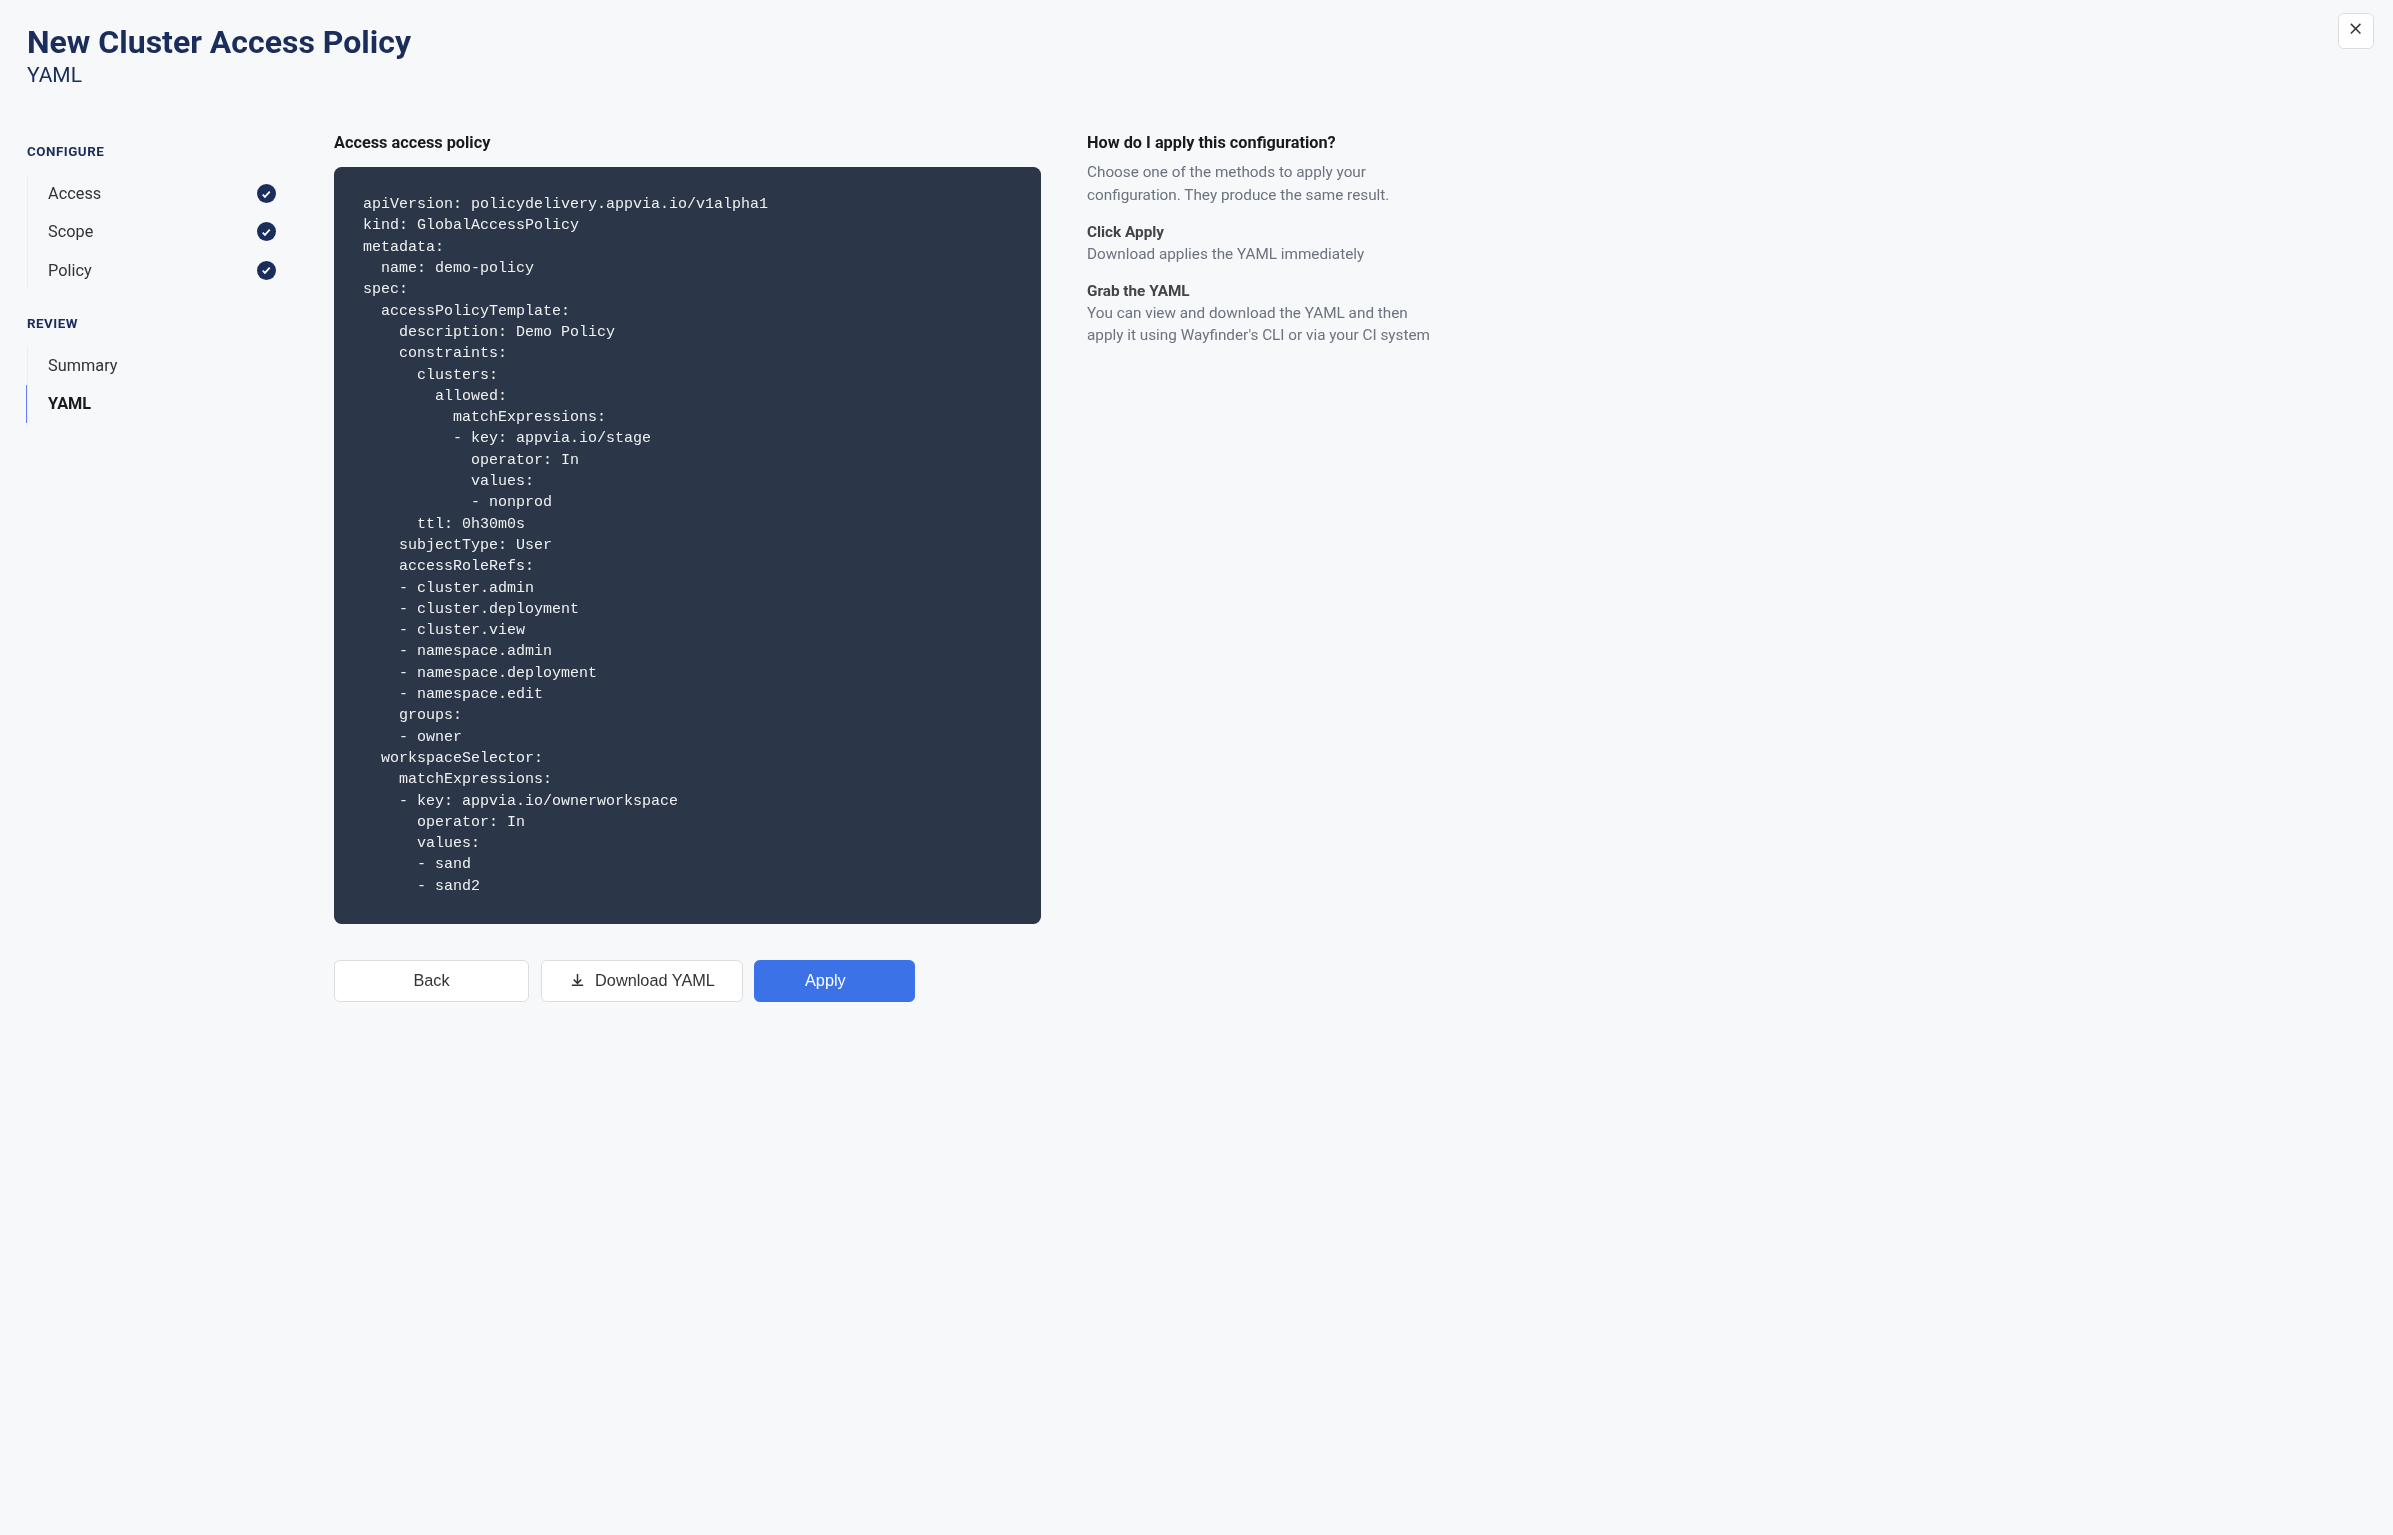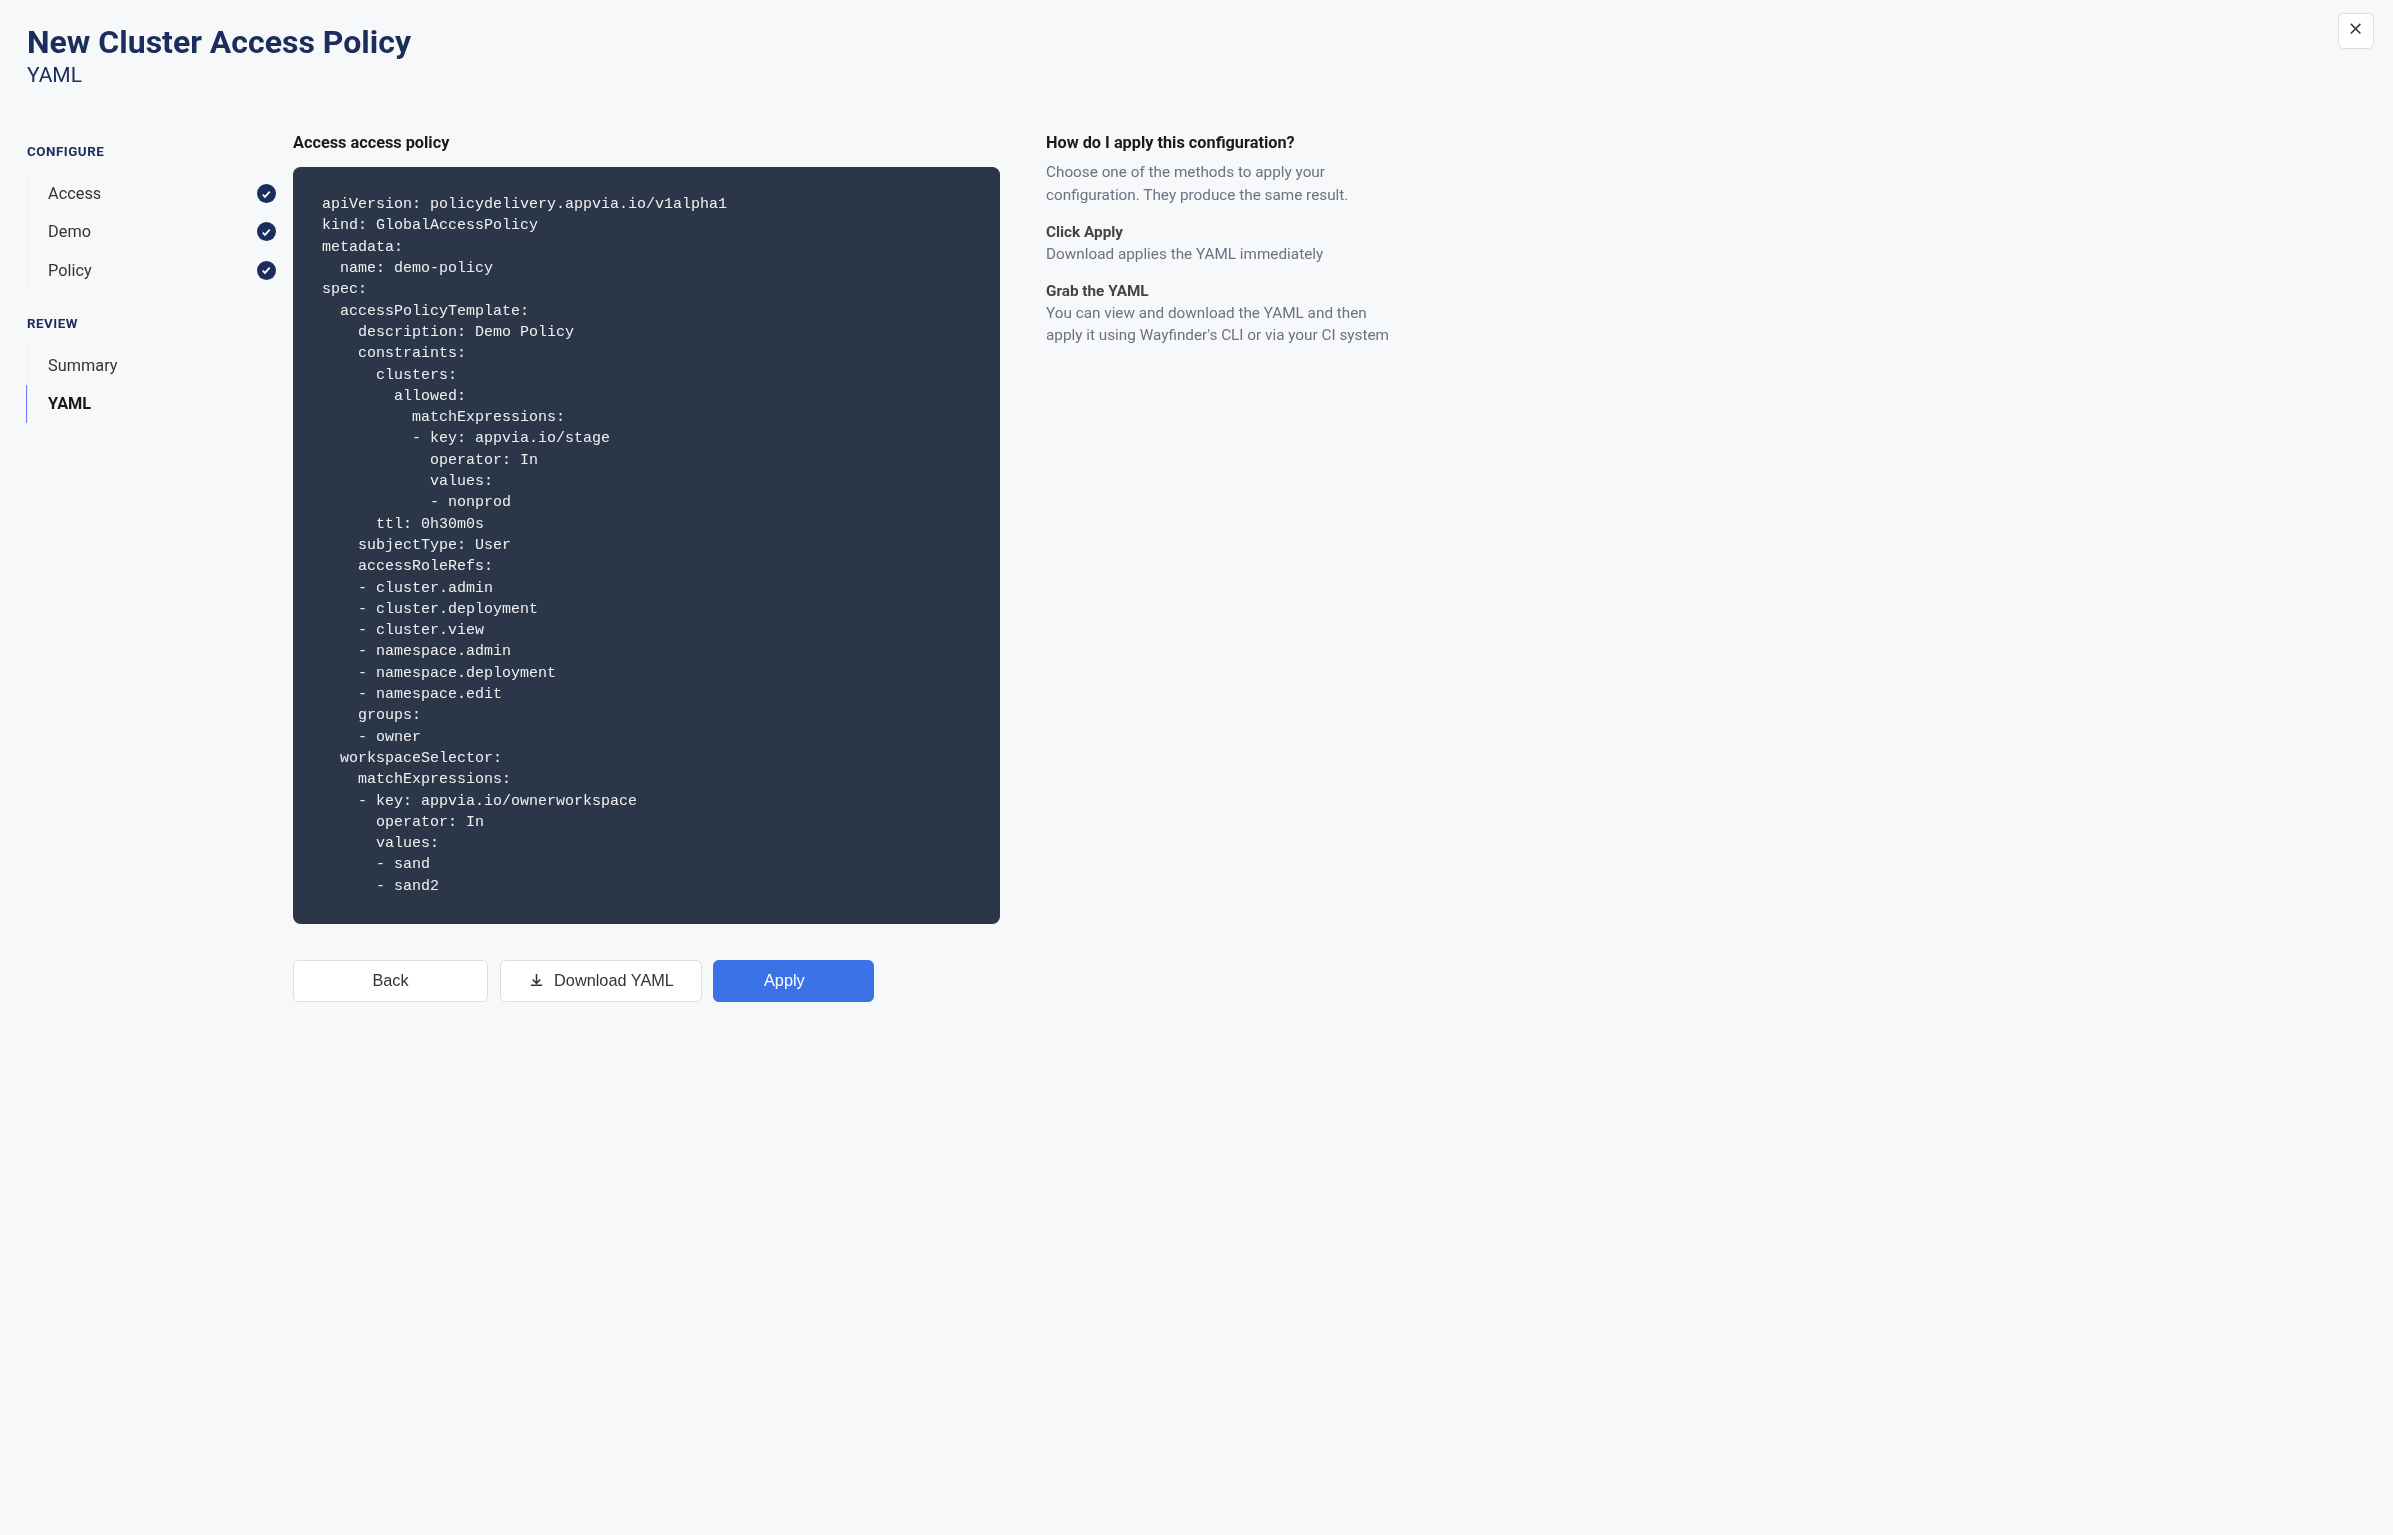--- a/index.html
+++ b/index.html
@@ -40,21 +40,21 @@
       margin-bottom: 1.9px;
     }
     .page-subtitle {
       font-size: 21px;
       font-weight: 400;
       color: #1a2d5b;
       margin-bottom: 46px;
     }
     .main-layout {
       display: flex;
-      gap: 17px;
+      gap: 58px;
     }
     .sidebar {
       width: 249px;
       flex-shrink: 0;
     }
     .section-header {
       font-size: 13.4px;
       font-weight: 700;
       color: #1a2d5b;
       letter-spacing: 0.5px;
@@ -209,21 +209,21 @@
       <div class="nav-items">
         <div class="nav-item">
           <span>Access</span>
           <span class="check-badge">
             <svg viewBox="0 0 12 12" fill="none" stroke="#fff" stroke-width="2">
                 <polyline points="2,6.5 4.5,9 10,3"></polyline>
               </svg>
           </span>
         </div>
         <div class="nav-item">
-          <span>Demo</span>
+          <span>Scope</span>
           <span class="check-badge">
             <svg viewBox="0 0 12 12" fill="none" stroke="#fff" stroke-width="2">
                 <polyline points="2,6.5 4.5,9 10,3"></polyline>
               </svg>
           </span>
         </div>
         <div class="nav-item">
           <span>Policy</span>
           <span class="check-badge">
             <svg viewBox="0 0 12 12" fill="none" stroke="#fff" stroke-width="2">

